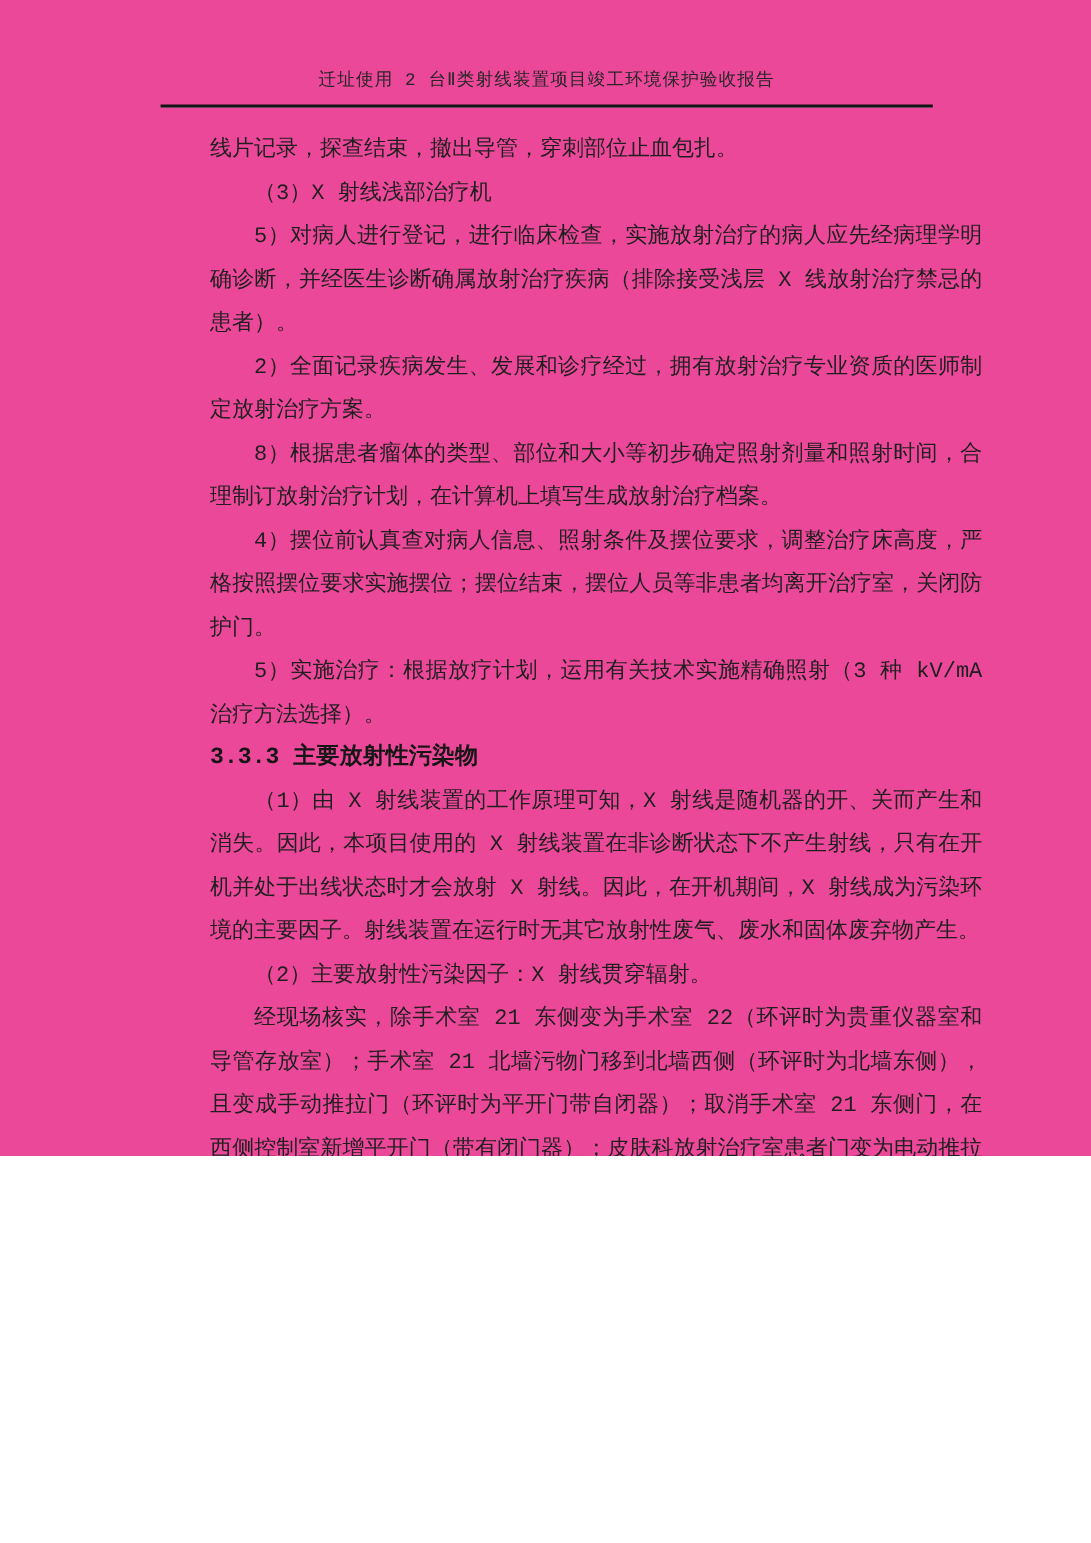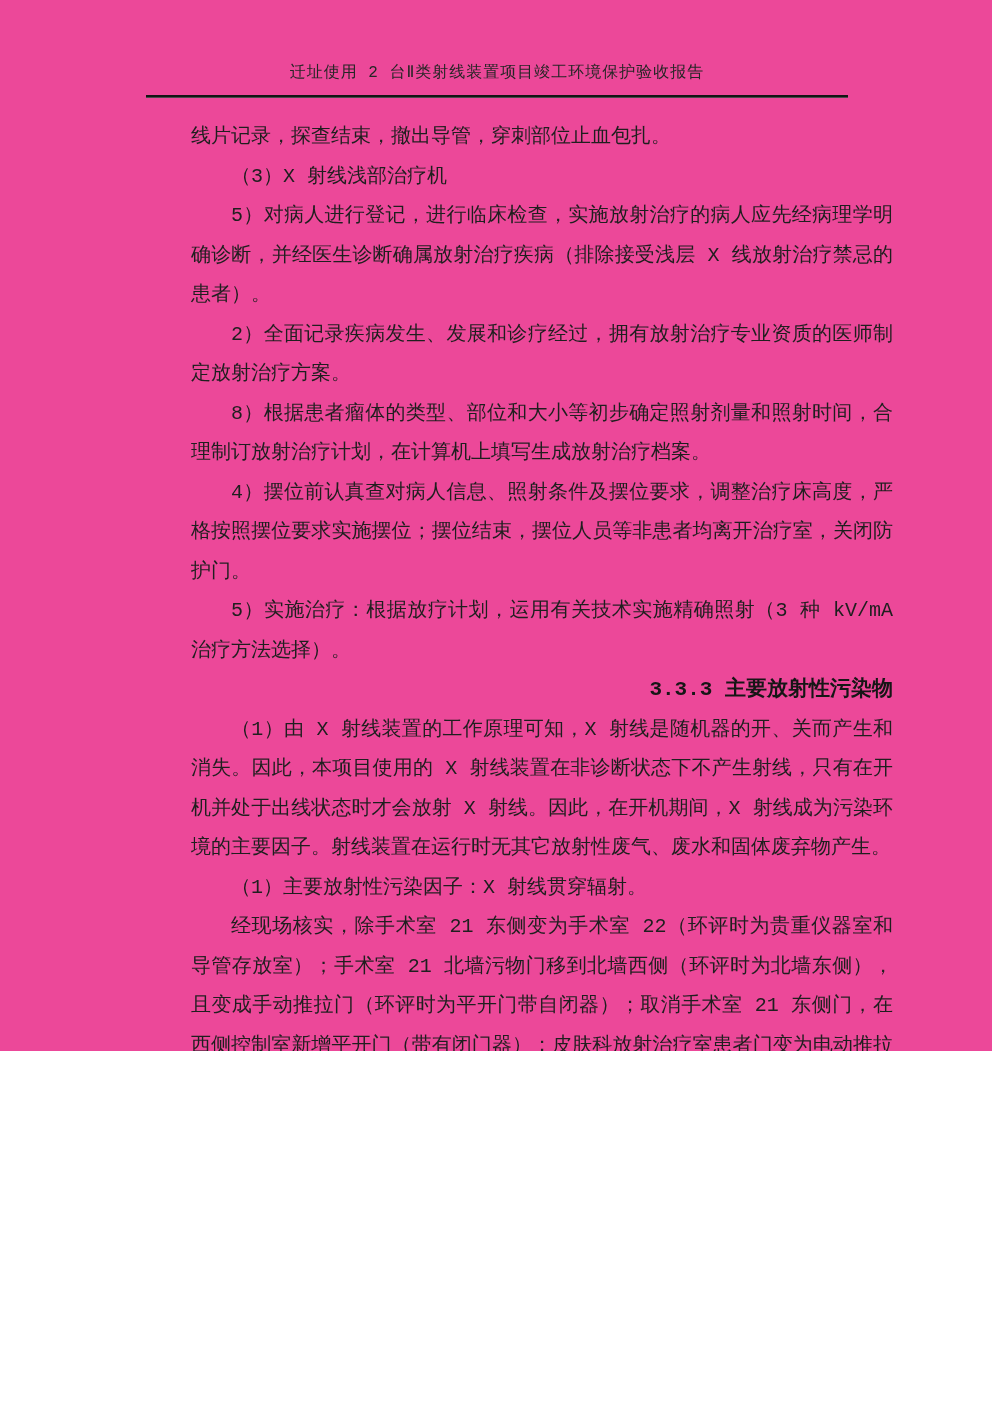--- a/index.html
+++ b/index.html
@@ -53,21 +53,21 @@
   }
   .para.indent {
     text-indent: 2em;
   }
   .heading {
     margin: 0;
     font-size: 21px;
     line-height: 39.5px;
     font-weight: bold;
     color: #161616;
-    text-align: right;
+    text-align: left;
   }
   .page-footer {
     position: absolute;
     top: 1276px;
     left: 0;
     width: 992px;
     text-align: center;
   }
   .page-number {
     font-size: 17px;
@@ -88,21 +88,21 @@
   <div class="document-body">
     <p class="para">线片记录，探查结束，撤出导管，穿刺部位止血包扎。</p>
     <p class="para indent">（3）X 射线浅部治疗机</p>
     <p class="para indent">5）对病人进行登记，进行临床检查，实施放射治疗的病人应先经病理学明确诊断，并经医生诊断确属放射治疗疾病（排除接受浅层 X 线放射治疗禁忌的患者）。</p>
     <p class="para indent">2）全面记录疾病发生、发展和诊疗经过，拥有放射治疗专业资质的医师制定放射治疗方案。</p>
     <p class="para indent">8）根据患者瘤体的类型、部位和大小等初步确定照射剂量和照射时间，合理制订放射治疗计划，在计算机上填写生成放射治疗档案。</p>
     <p class="para indent">4）摆位前认真查对病人信息、照射条件及摆位要求，调整治疗床高度，严格按照摆位要求实施摆位；摆位结束，摆位人员等非患者均离开治疗室，关闭防护门。</p>
     <p class="para indent">5）实施治疗：根据放疗计划，运用有关技术实施精确照射（3 种 kV/mA 治疗方法选择）。</p>
     <h3 class="heading">3.3.3 主要放射性污染物</h3>
     <p class="para indent">（1）由 X 射线装置的工作原理可知，X 射线是随机器的开、关而产生和消失。因此，本项目使用的 X 射线装置在非诊断状态下不产生射线，只有在开机并处于出线状态时才会放射 X 射线。因此，在开机期间，X 射线成为污染环境的主要因子。射线装置在运行时无其它放射性废气、废水和固体废弃物产生。</p>
-    <p class="para indent">（1）主要放射性污染因子：X 射线贯穿辐射。</p>
+    <p class="para indent">（2）主要放射性污染因子：X 射线贯穿辐射。</p>
     <p class="para indent">经现场核实，除手术室 21 东侧变为手术室 22（环评时为贵重仪器室和导管存放室）；手术室 21 北墙污物门移到北墙西侧（环评时为北墙东侧），且变成手动推拉门（环评时为平开门带自闭器）；取消手术室 21 东侧门，在西侧控制室新增平开门（带有闭门器）；皮肤科放射治疗室患者门变为电动推拉门（环评时为平开门配自闭器）外，本次验收的手术室 21 和皮肤科放射治疗室的建设情况与环评方案基本一致，迁址设备的型号、性能参数与环评一致，机房防护措施与环评一致，该建设项目的性质、规模、地点、工作方式或者辐射防护措施未发生重</p>
   </div>
 
   <div class="page-footer">
     <span class="page-number">12</span>
   </div>
 
 </div>
 
 </body></html>

